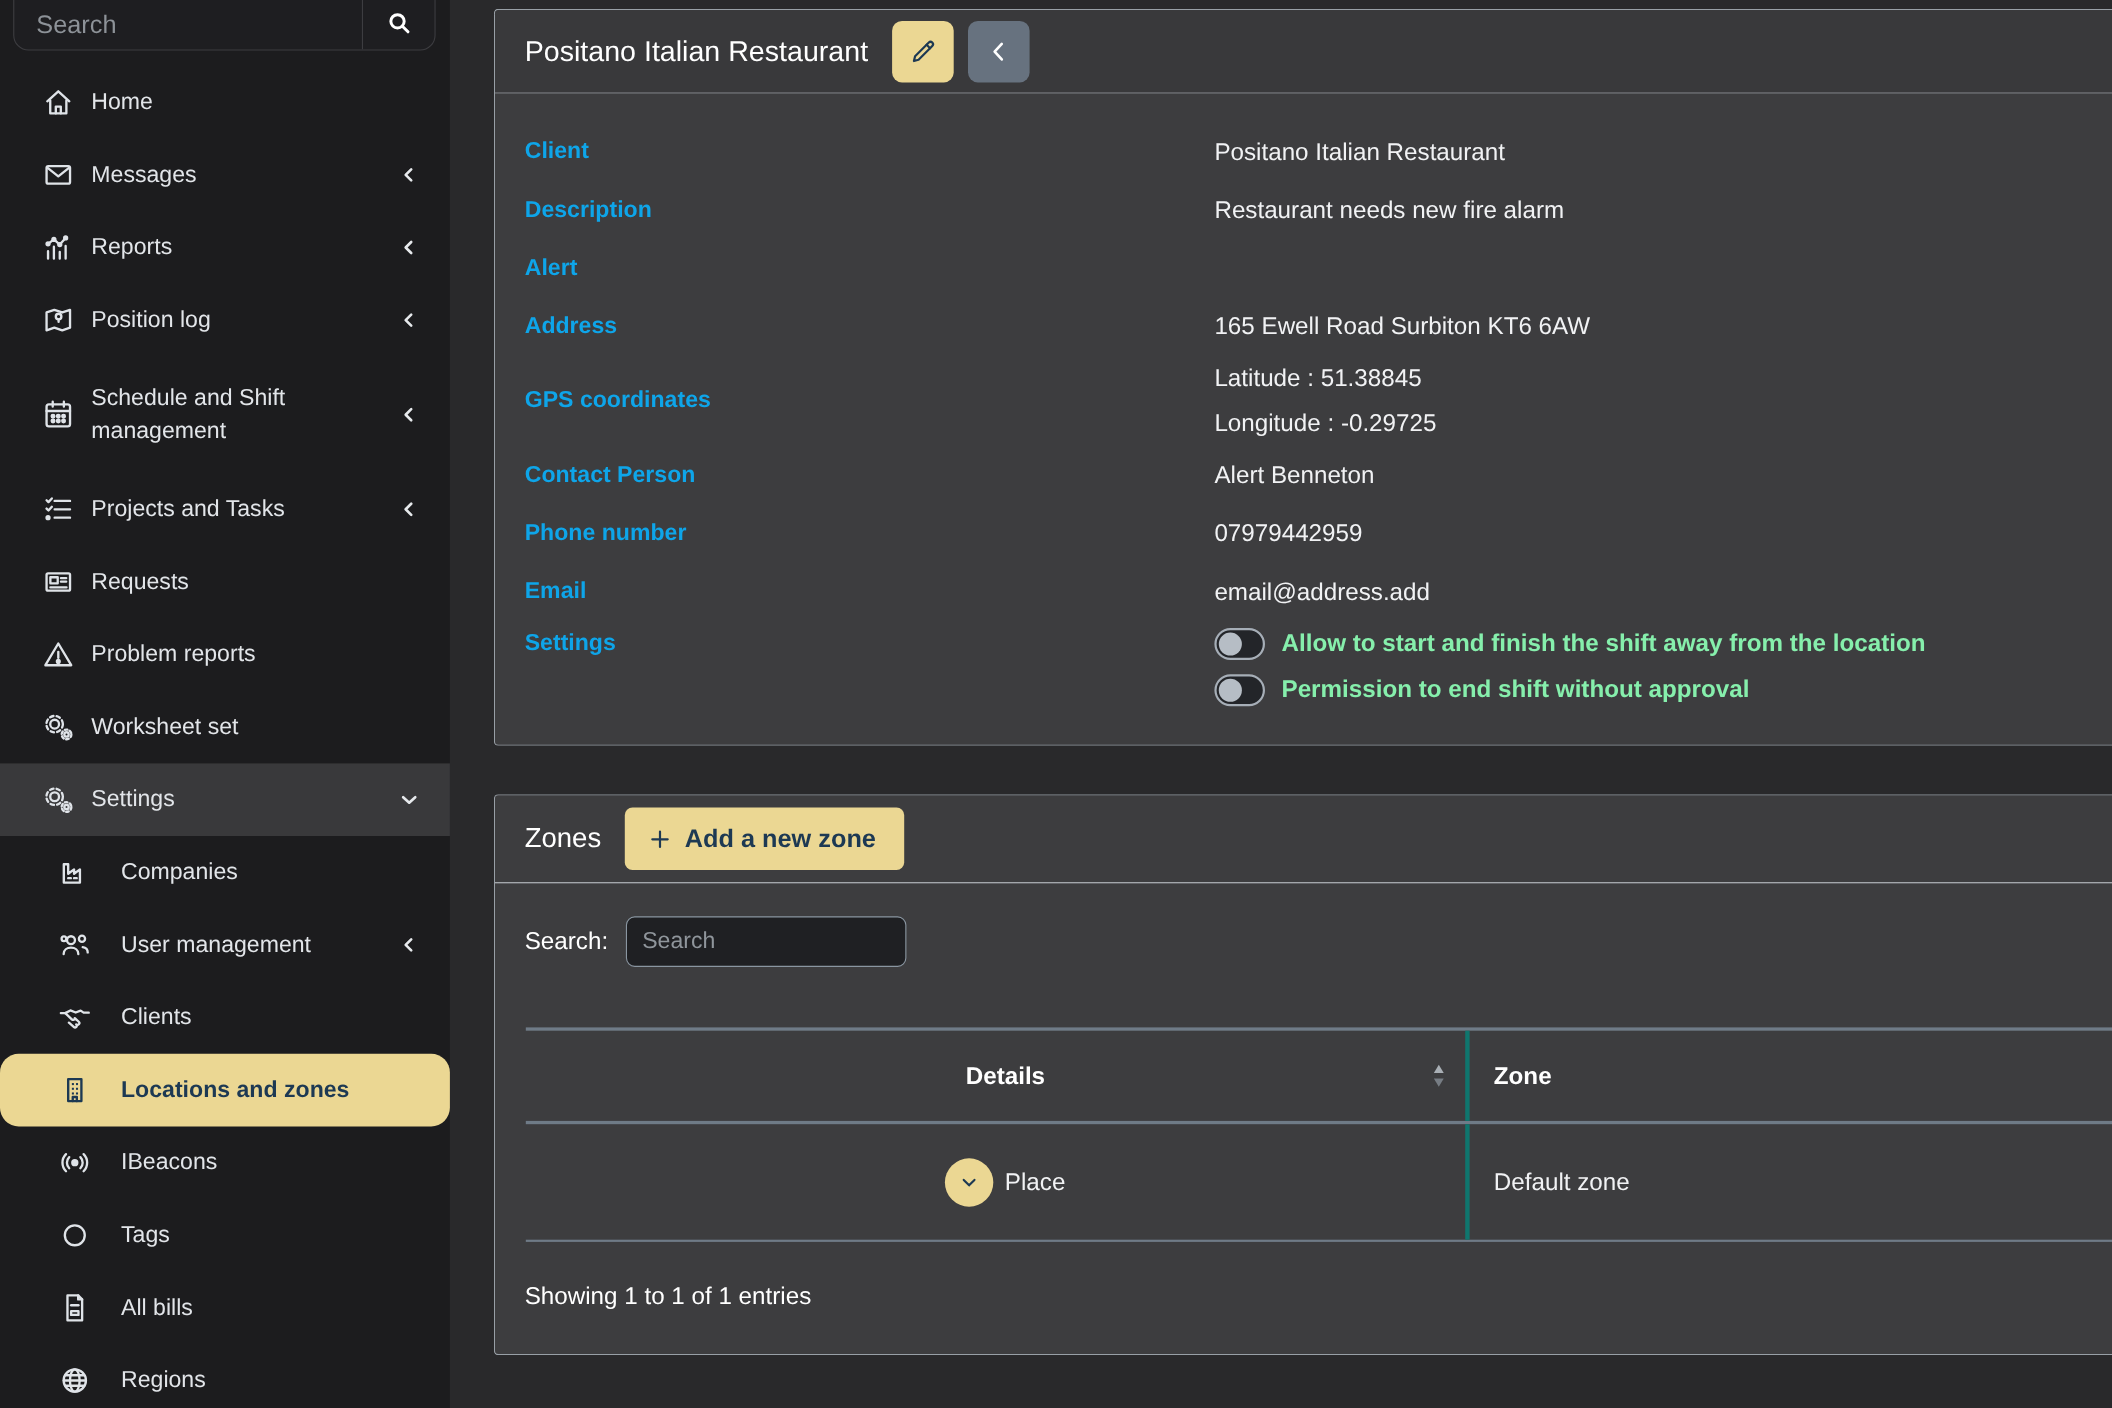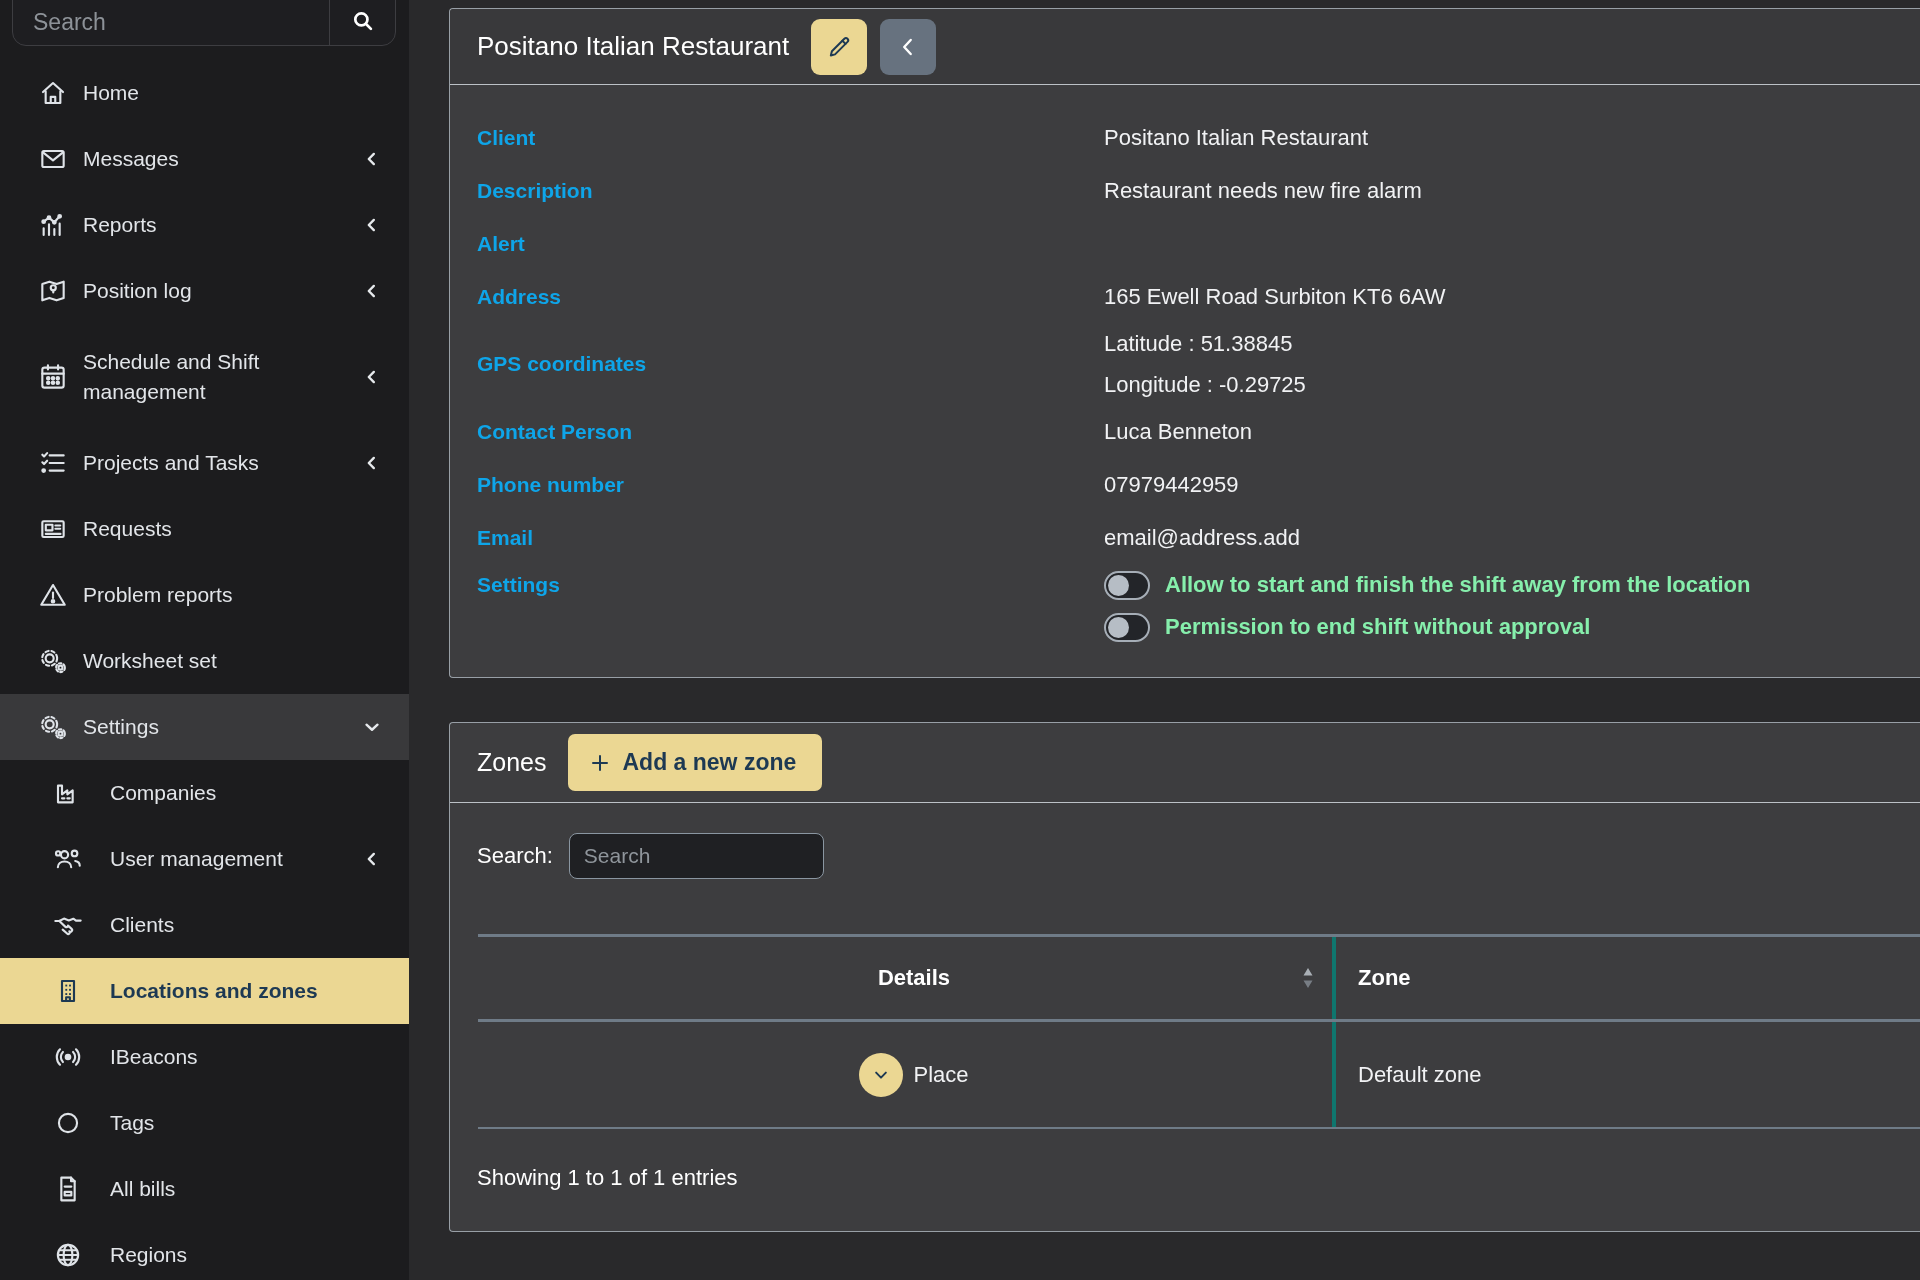--- a/index.html
+++ b/index.html
@@ -20,21 +20,21 @@
     display:flex; align-items:center; justify-content:center; cursor:pointer; padding-top:8px; }
   .menu { position:absolute; top:60px; left:0; right:0; }
   .mi { display:flex; align-items:center; min-height:66px; padding:0 26px 0 37px;
     color:#e2e5e9; font-size:21px; cursor:pointer; position:relative; }
   .mi .ico { width:32px; height:32px; flex:0 0 32px; display:flex; align-items:center;
     justify-content:center; margin-right:14px; color:#dfe3e8; }
   .mi .lbl { flex:1; line-height:1.45; padding-right:8px; }
   .mi .chev { width:22px; height:22px; flex:0 0 22px; color:#e6e9ec; }
   .mi.settings-row { background:#39393b; }
   .submenu .mi { padding-left:52px;gap:12px; }
-  .mi.active { background:#ebd793; color:#1d3953; font-weight:700; }
+  .mi.active { background:#ebd793; color:#1d3953; font-weight:700;border-radius:17px; }
   .mi.active .ico { color:#1d3953; }
   svg.icon { width:100%; height:100%; fill:none; stroke:currentColor; stroke-width:1.6;
     stroke-linecap:round; stroke-linejoin:round; }
 
   
   .panel { position:absolute; left:449px; width:1490px; background:#3d3d3f;
     border:1px solid #989fa6; border-right:none; }
   .detail-panel { top:8px; height:670px; border-radius:4px 0 0 4px; }
   .title-bar { height:76px; background:#39393b; border-bottom:1px solid #bcc1c6;
     display:flex; align-items:center; padding-left:27px; border-radius:4px 0 0 0; }
@@ -380,21 +380,21 @@
     </div>
     <div class="drow tall" style="min-height:82px;">
       <div class="dlabel">GPS coordinates</div>
       <div class="dvalue gps-lines">
         <div>Latitude : 51.38845</div>
         <div>Longitude : -0.29725</div>
       </div>
     </div>
     <div class="drow">
       <div class="dlabel">Contact Person</div>
-      <div class="dvalue">Luca Benneton</div>
+      <div class="dvalue">Alert Benneton</div>
     </div>
     <div class="drow">
       <div class="dlabel">Phone number</div>
       <div class="dvalue">07979442959</div>
     </div>
     <div class="drow">
       <div class="dlabel">Email</div>
       <div class="dvalue">email@address.add</div>
     </div>
     <div class="drow settings-drow">

